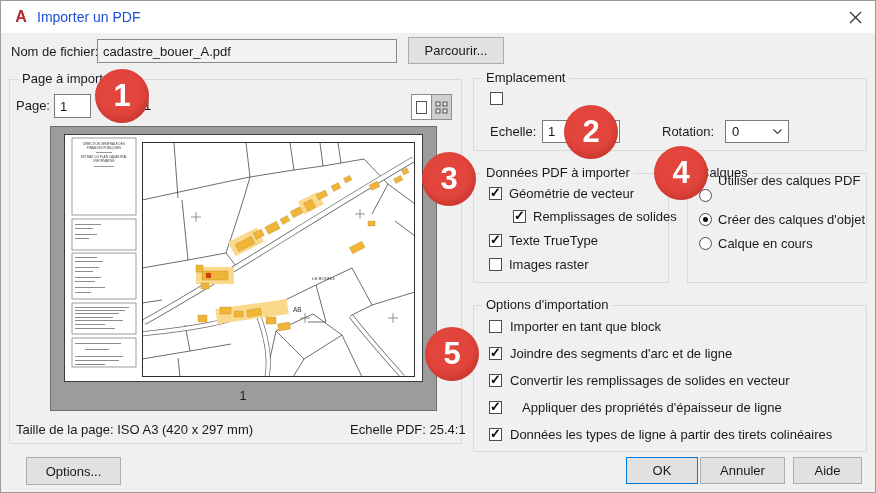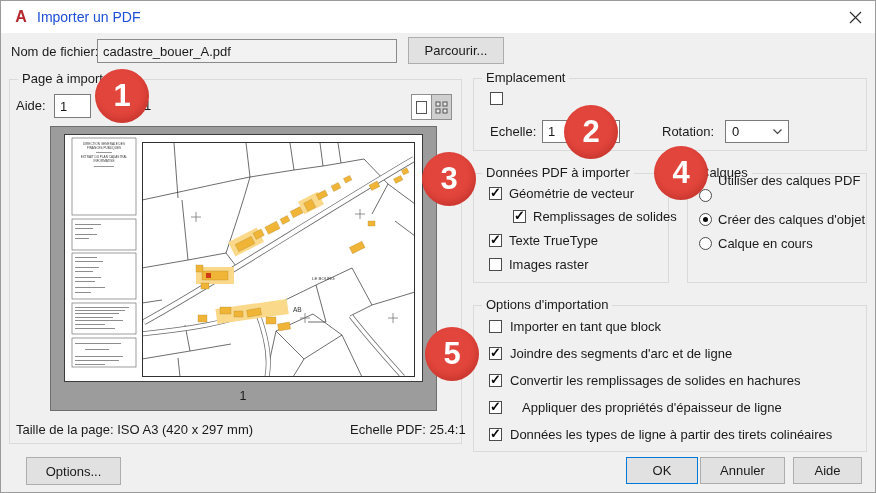--- a/index.html
+++ b/index.html
@@ -63,21 +63,21 @@
 
   <div class="lbl" style="left:10px;top:44px">Nom de fichier:</div>
   <input class="inp file" style="left: 96px; top: 38px; width: 300px; height: 24px;" value="cadastre_bouer_A.pdf">
   <div class="btn" style="left:407px;top:36px;width:96px;height:27px">
     <span>Parcourir...</span>
   </div>
 
   <div class="grp" style="left:8px;top:78px;width:453px;height:365px">
     <span class="grp-title">Page à importer</span>
 
-    <div class="lbl" style="left:6px;top:19px">Aide:</div>
+    <div class="lbl" style="left:6px;top:19px">Page:</div>
     <input class="inp" style="left: 44px; top: 14px; width: 37px; height: 24px; text-align: left;" value="1">
     <div class="lbl" style="left:92px;top:19px">Total:</div>
     <div class="lbl" style="left:134px;top:19px">1</div>
 
     <div class="view-toggle" style="left:401px;top:14px">
       <div class="vbtn single">
         <svg width="13" height="15" viewBox="0 0 13 15">
             <rect x="1.5" y="1.5" width="10" height="12" fill="#fff" stroke="#555"></rect>
           </svg>
       </div>
@@ -261,21 +261,21 @@
     <div class="lbl" style="left:30px;top:63px">Calque en cours</div>
   </div>
 
   <div class="grp" style="left:472px;top:304px;width:394px;height:147px">
     <span class="grp-title">Options d'importation</span>
     <span class="cb" style="left:15px;top:14px"></span>
     <div class="lbl" style="left:36px;top:14px">Importer en tant que block</div>
     <span class="cb checked" style="left:15px;top:41px"></span>
     <div class="lbl" style="left:36px;top:41px">Joindre des segments d'arc et de ligne</div>
     <span class="cb checked" style="left:15px;top:68px"></span>
-    <div class="lbl" style="left:36px;top:68px">Convertir les remplissages de solides en hachures</div>
+    <div class="lbl" style="left:36px;top:68px">Convertir les remplissages de solides en vecteur</div>
     <span class="cb checked" style="left:15px;top:95px"></span>
     <div class="lbl" style="left:48px;top:95px">Appliquer des propriétés d'épaisseur de ligne</div>
     <span class="cb checked" style="left:15px;top:122px"></span>
     <div class="lbl" style="left:36px;top:122px">Données les types de ligne à partir des tirets colinéaires</div>
   </div>
 
   <div class="btn" style="left:25px;top:456px;width:95px;height:28px">
     <span>Options...</span>
   </div>
   <div class="btn default" style="left:625px;top:456px;width:72px;height:27px">

